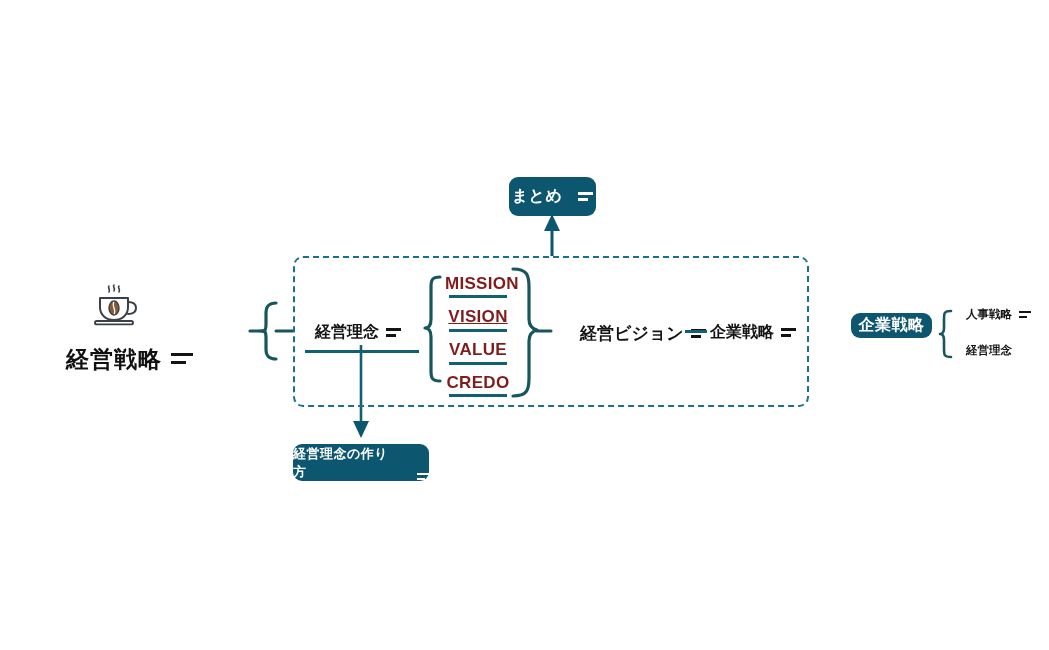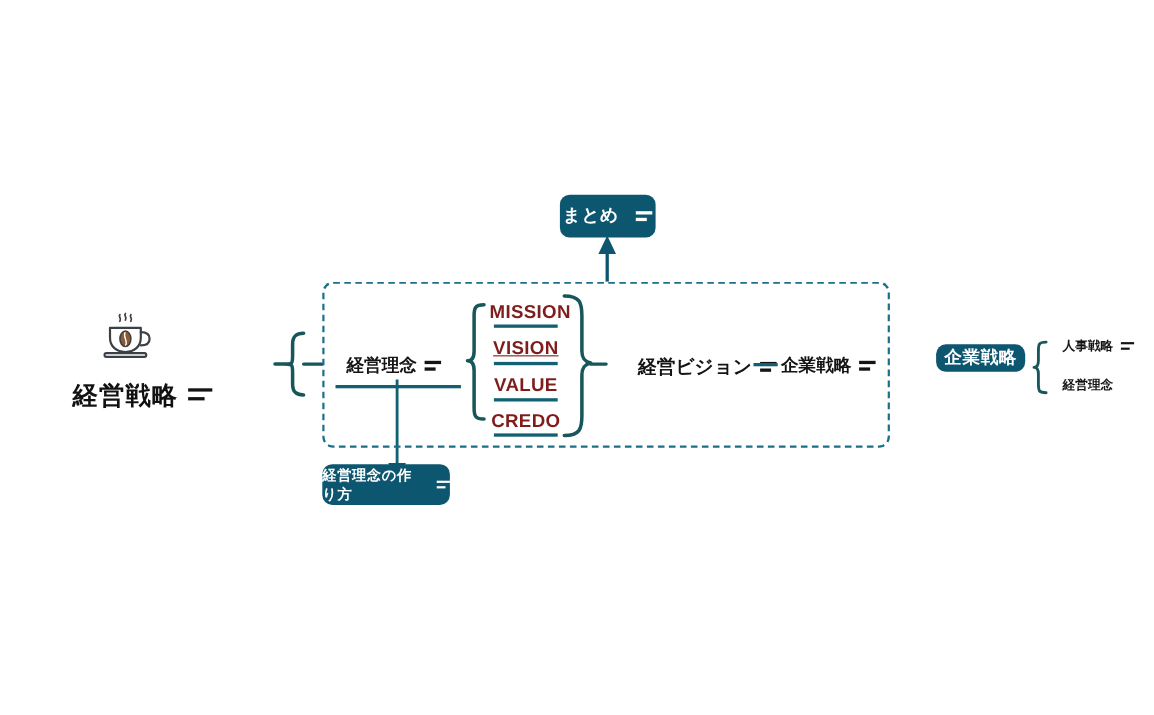--- a/index.html
+++ b/index.html
@@ -251,21 +251,21 @@
   </div>
 
   <div class="pill" style="left:509px; top:177px; width:87px; height:39px; font-size:16px;">
     <span>まとめ</span>
     <span class="note-icon light">
         <i class="b1"></i>
         <i class="b2"></i>
       </span>
   </div>
 
-  <div class="pill" style="left:293px; top:422px; width:116px; height:37px; font-size:13px;">
+  <div class="pill" style="left:293px; top:444px; width:136px; height:37px; font-size:13px;align-items:flex-end;">
     <span>経営理念の作り方</span>
     <span class="note-icon light small">
         <i class="b1"></i>
         <i class="b2"></i>
       </span>
   </div>
 
   <div class="pill" style="left:851px; top:313px; width:81px; height:25px; font-size:16px;">
     <span>企業戦略</span>
   </div>

